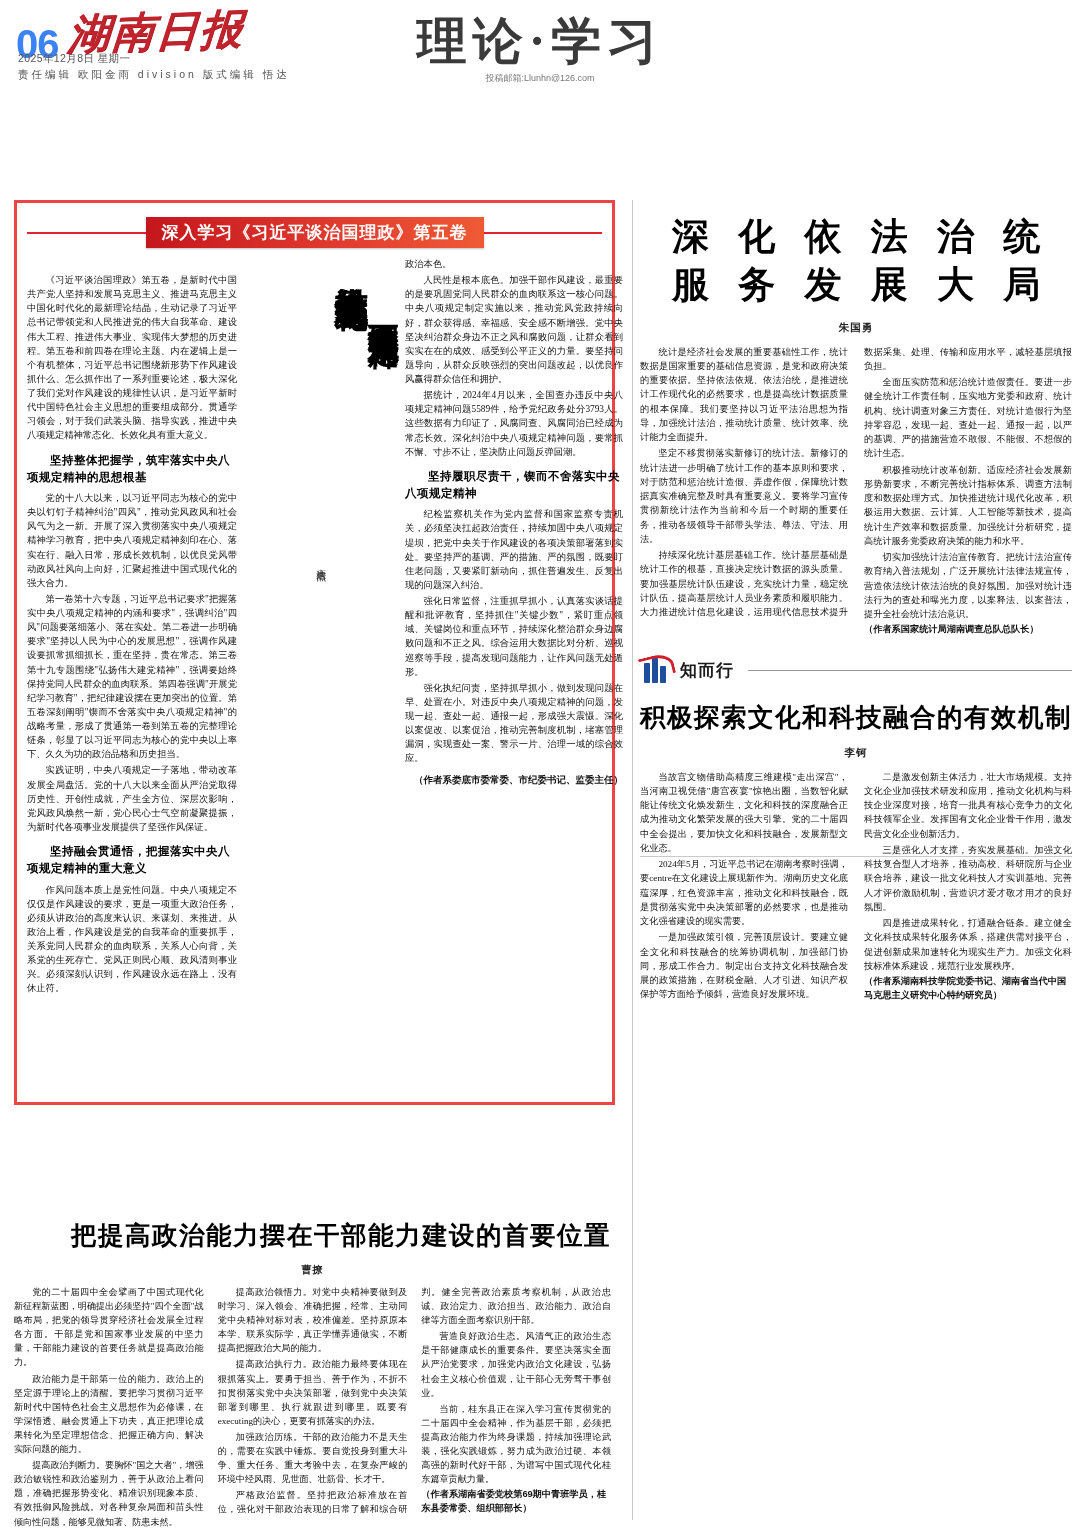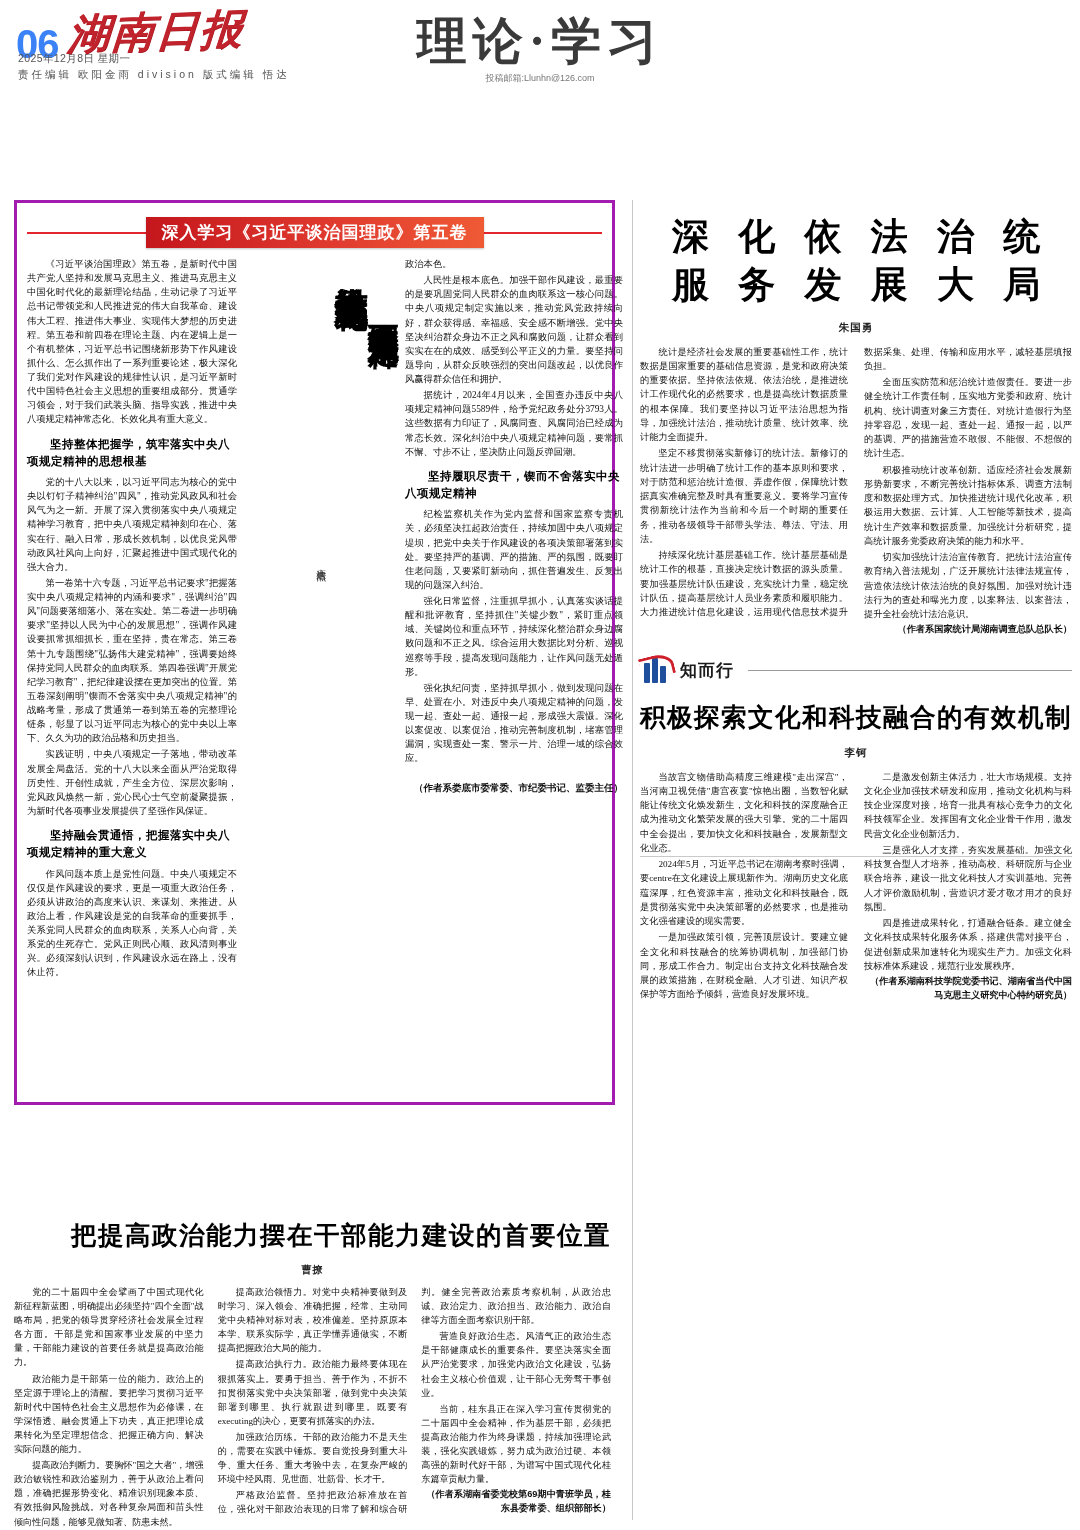--- a/index.html
+++ b/index.html
@@ -55,21 +55,21 @@
 
   
   .page { position:relative; width:1080px; }
   .left-col { position:absolute; left:0; top:96px; width:625px; }
   .right-col { position:absolute; left:640px; top:96px; width:432px; }
 
   
   .feature {
     position:relative;
     margin:8px 10px 0 14px;
-    border:3px solid #a21caf;
+    border:3px solid #ef4444;
     padding:10px 10px 12px 10px;
     height:905px;
   }
   .banner-wrap {
     position:relative; height:30px; margin:4px 0 10px 0;
     display:flex; align-items:center; justify-content:center;
   }
   .banner-line {
     position:absolute; left:0; right:0; top:50%;
     height:2px; background:#e2252c;
@@ -104,37 +104,37 @@
     font-weight:bold; font-size:31px; line-height:1.02;
     letter-spacing:1px; color:#000;
     margin-top:38px;
   }
   .vhead .vauthor {
     writing-mode:vertical-rl; text-orientation:upright;
     font-size:10px; color:#333; margin-top:300px; margin-right:4px;
     font-family:"Liberation Sans",sans-serif; letter-spacing:1px;
   }
 
-  .col-a { position:absolute; left:0;   top:0; width:210px; }
+  .col-a { position:absolute; left:0;   top:16px; width:210px; }
   .col-b { position:absolute; left:378px; top:0; width:218px; }
 
   .para {
     font-size:9.3px; line-height:1.52; text-align:justify;
     text-indent:2em; color:#111; margin:0 0 2px 0;
     font-family:"Liberation Serif","DejaVu Serif",serif;
   }
   .subhead {
     font-size:11.5px; font-weight:bold; line-height:1.5;
     text-indent:2em; margin:9px 0 5px 0; color:#000;
     font-family:"Liberation Sans","DejaVu Sans",sans-serif;
     letter-spacing:0.5px;
   }
   .byline-end {
     font-size:9.5px; font-weight:bold; text-align:right;
-    margin-top:16px; font-family:"Liberation Sans",sans-serif;
+    margin-top:8px; font-family:"Liberation Sans",sans-serif;
   }
 
   
   .art-title-big {
     text-align:center;
     font-family:"Liberation Serif","DejaVu Serif",serif;
     font-weight:bold; font-size:37px; line-height:1.25;
     letter-spacing:10px; color:#000; margin:22px 0 0 0;
     text-indent:10px;
   }
@@ -143,21 +143,21 @@
     margin:12px 0 10px 0; color:#222;
     font-family:"Liberation Sans",sans-serif; letter-spacing:1px;
   }
   .two-col {
     column-count:2; column-gap:16px;
     column-rule:0;
   }
   .two-col .para { font-size:9.2px; line-height:1.55; }
 
   .attrib {
-    font-size:9.2px; font-weight:bold; text-align:right;
+    font-size:9.2px; font-weight:bold; text-align:left;
     font-family:"Liberation Sans",sans-serif;
     line-height:1.5;
   }
 
   
   .zxh {
     display:flex; align-items:center; gap:6px;
     margin:18px 0 18px 0; position:relative;
   }
   .zxh-mark { position:relative; width:34px; height:30px; }

